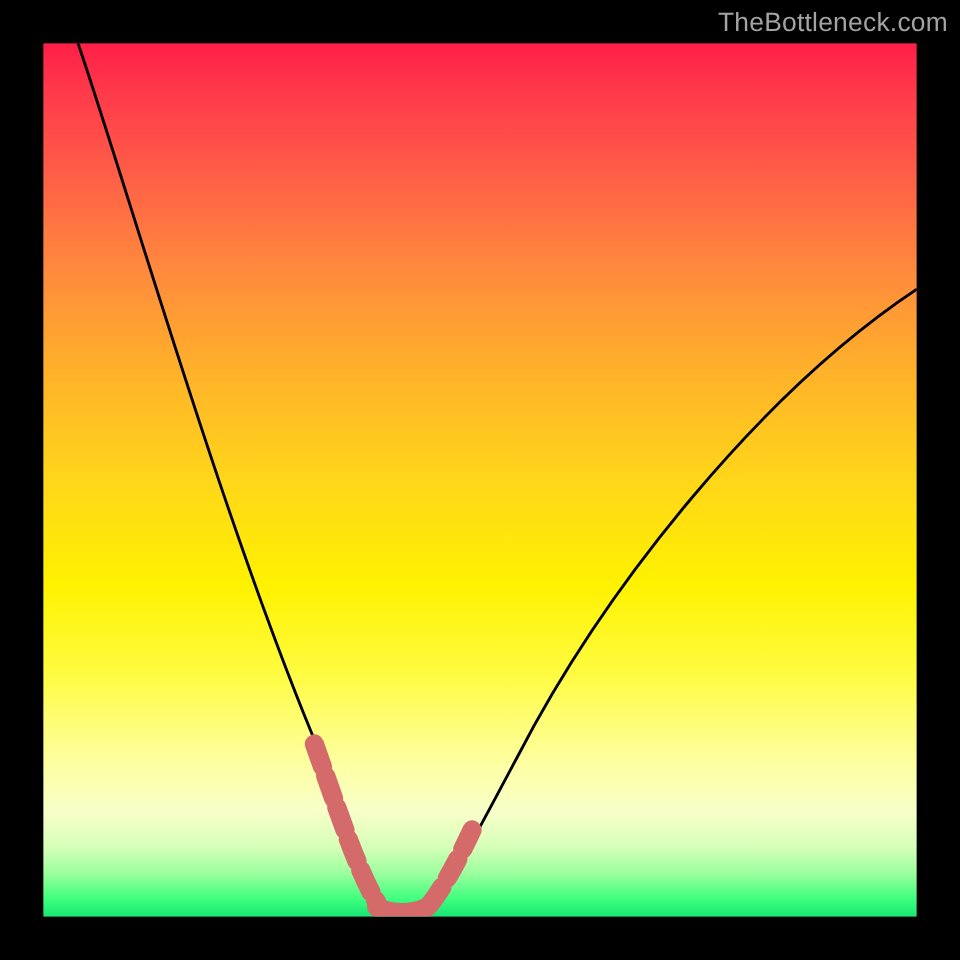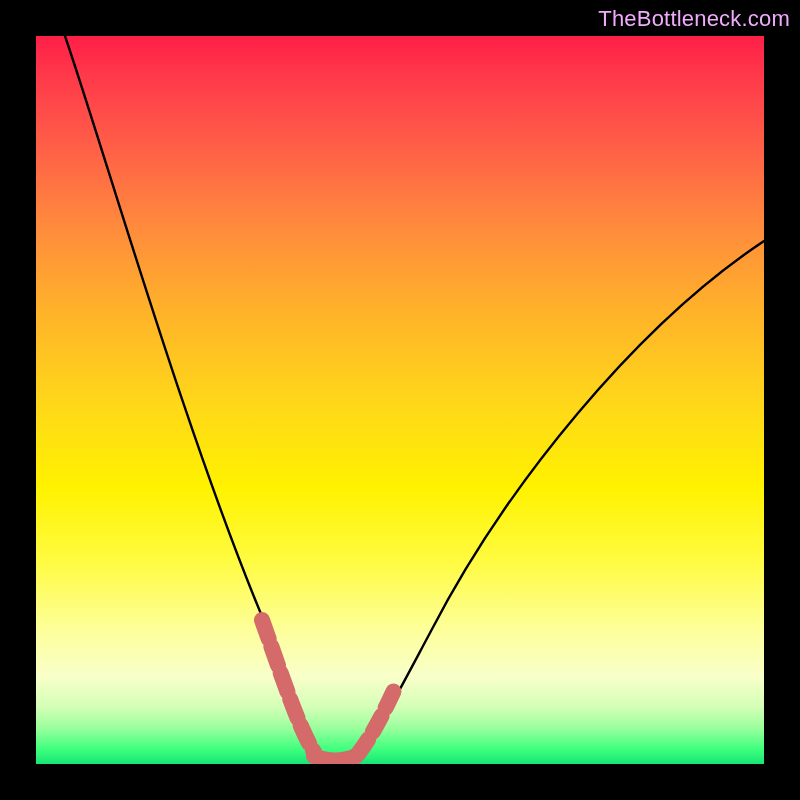--- a/index.html
+++ b/index.html
@@ -56,21 +56,21 @@
     left: 0;
     top: 0;
     width: 728px;
     height: 728px;
   }
   .watermark {
     position: absolute;
     top: 6px;
     right: 10px;
     text-align: center;
-    color: #f0abfc;
+    color: #a3a3a3;
     font-size: 22px;
     font-weight: 500;
     letter-spacing: 0.2px;
   }
 </style>
 </head>
 <body>
 
 <div class="frame">
 

